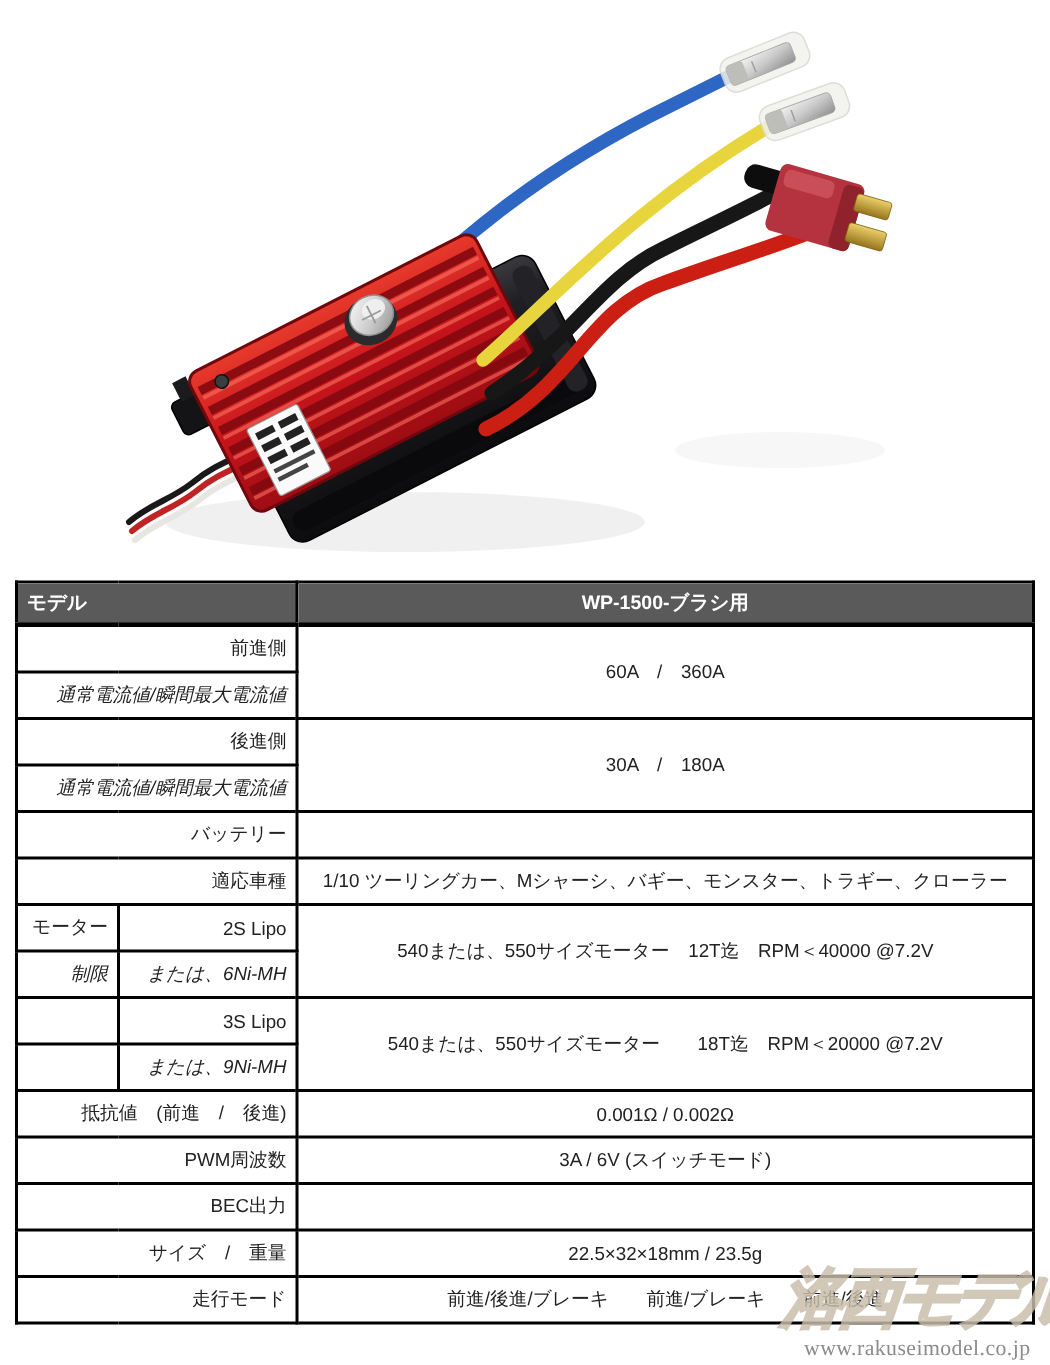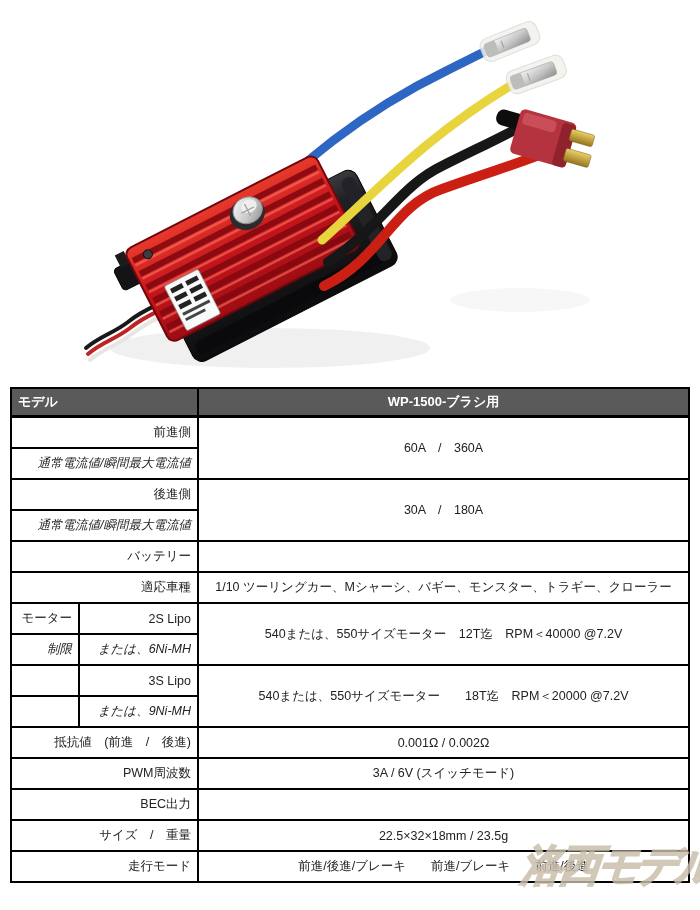--- a/index.html
+++ b/index.html
@@ -211,14 +211,15 @@
         <td class="val">22.5×32×18mm / 23.5g</td>
       </tr>
       <tr>
         <td class="lbl" colspan="2">走行モード</td>
         <td class="val">前進/後進/ブレーキ　　前進/ブレーキ　　前進/後進</td>
       </tr>
     </tbody>
   </table>
 
   <div class="wm-logo">洛西モデル</div>
+  <div class="wm-url">www.rakuseimodel.co.jp</div>
 
 </div>
 
 </body></html>

